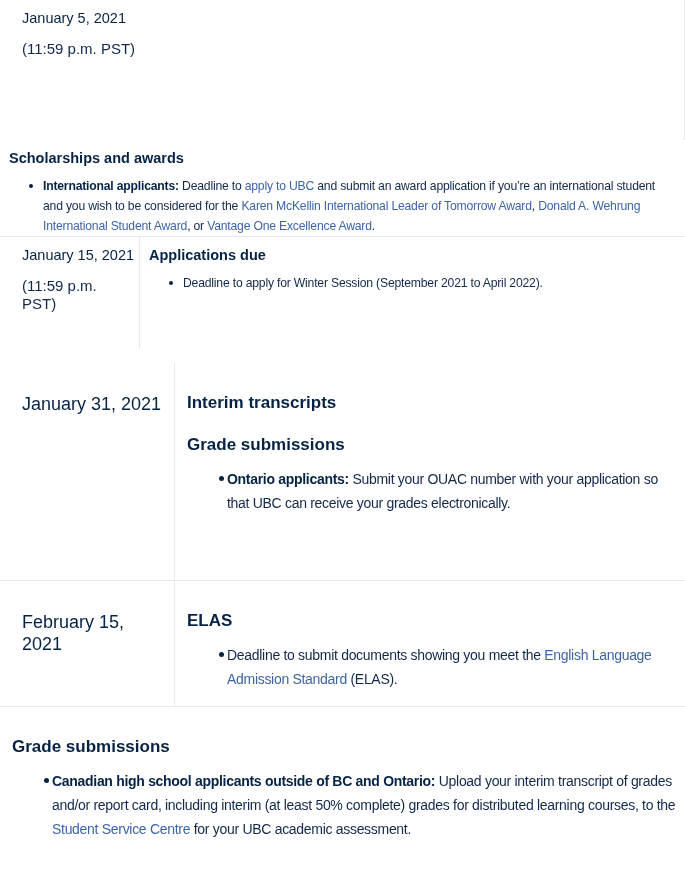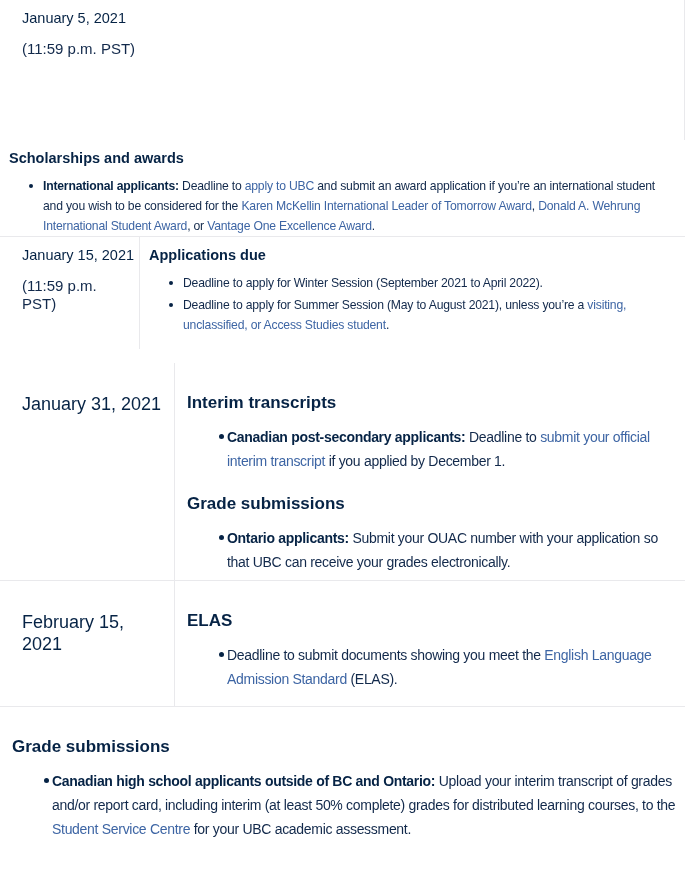--- a/index.html
+++ b/index.html
@@ -79,35 +79,31 @@
 
   <section class="row small sec-1">
     <div class="datecol">
       <div class="date">January 15, 2021</div>
       <div class="date-note">(11:59 p.m. PST)</div>
     </div>
     <div class="content">
         <h3 class="heading">Applications due</h3>
         <ul class="bullets">
           <li><span class="run-normal">Deadline to apply for Winter Session (September 2021 to April 2022).</span></li>
-          <li><span class="run-normal">Deadline to apply for Summer Session (May to August 2021), unless you’re a </span><a class="run-link" href="#">visiting, unclassified, or Access Studies student</a><span class="run-normal">.</span></li>
         </ul>
       </div>
   </section>
 <div class="gap"></div>
   <section class="row large sec-2 divided">
     <div class="datecol">
       <div class="date">January 31, 2021</div>
 
     </div>
     <div class="content">
         <h3 class="heading">Interim transcripts</h3>
-        <ul class="bullets">
-          <li><span class="run-bold">Canadian post-secondary applicants:</span><span class="run-normal"> Deadline to </span><a class="run-link" href="#">submit your official interim transcript</a><span class="run-normal"> if you applied by December 1.</span></li>
-        </ul>
         <h3 class="heading">Grade submissions</h3>
         <ul class="bullets">
           <li><span class="run-bold">Ontario applicants:</span><span class="run-normal"> Submit your OUAC number with your application so that UBC can receive your grades electronically.</span></li>
         </ul>
       </div>
   </section>
 
   <section class="row large sec-3 divided">
     <div class="datecol">
       <div class="date">February 15, 2021</div>

